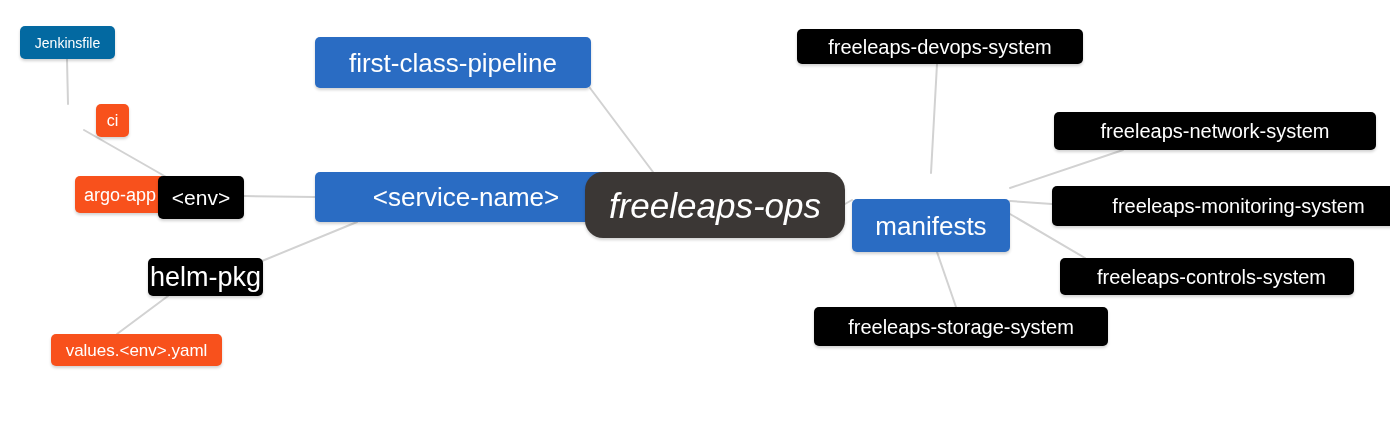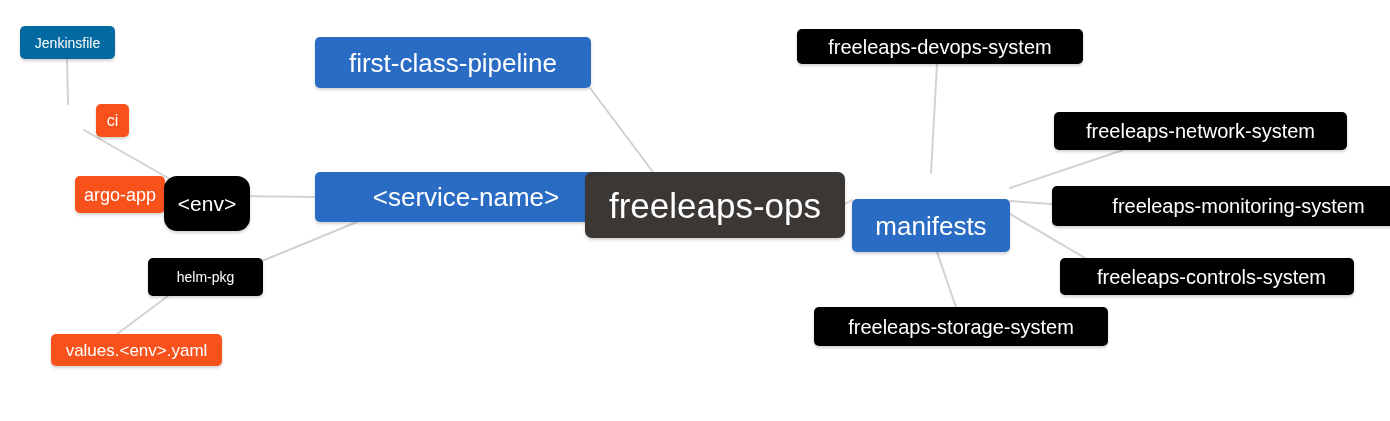--- a/index.html
+++ b/index.html
@@ -29,21 +29,21 @@
     justify-content: center;
     box-sizing: border-box;
     color: #ffffff;
     white-space: nowrap;
     border-radius: 5px;
     box-shadow: 0 2px 3px rgba(0,0,0,0.18);
     cursor: pointer;
     user-select: none;
     line-height: 1;
   }
-  .c-dark   { background: #3b3735; border-radius: 7px; }
+  .c-dark   { background: #3b3735; border-radius: 18px; font-style: italic; }
   .c-blue   { background: #2a6cc3; }
   .c-green  { background: #000000; }
   .c-red    { background: #f8511c; margin-left: 44px; }
   .c-orange { background: #0369a1; }
 </style>
 </head>
 <body>
 
 <div class="canvas">
 
@@ -63,37 +63,37 @@
     <line x1="1010" y1="214" x2="1085" y2="258"></line>
     <line x1="928" y1="226" x2="956" y2="307"></line>
   </svg>
 
   <div class="node c-orange" style="left:20px;  top:26px;  width:95px;  height:33px; font-size:14px;">Jenkinsfile</div>
 
   <div class="node c-red" style="left:52px;  top:104px; width:33px;  height:33px; font-size:16px;">ci</div>
 
   <div class="node c-red" style="left:31px;  top:176px; width:90px;  height:37px; font-size:18px;">argo-app</div>
 
-  <div class="node c-green" style="left:164px; top:176px; width:86px;  height:55px; font-size:21px;border-radius:13px;">&lt;env&gt;</div>
+  <div class="node c-green" style="left:158px; top:176px; width:86px;  height:43px; font-size:21px;">&lt;env&gt;</div>
 
-  <div class="node c-green" style="left:148px; top:258px; width:115px; height:38px; font-size:14px;">helm-pkg</div>
+  <div class="node c-green" style="left:148px; top:258px; width:115px; height:38px; font-size:27px;">helm-pkg</div>
 
   <div class="node c-red" style="left:7px;   top:334px; width:171px; height:32px; font-size:17px;">values.&lt;env&gt;.yaml</div>
 
   <div class="node c-blue" style="left:315px; top:37px;  width:276px; height:51px; font-size:26px;">first-class-pipeline</div>
 
   <div class="node c-blue" style="left:315px; top:172px; width:302px; height:50px; font-size:26px;">&lt;service-name&gt;</div>
 
   <div class="node c-dark" style="left:585px; top:172px; width:260px; height:66px; font-size:35px;">freeleaps-ops</div>
 
   <div class="node c-blue" style="left:852px; top:173px; width:158px; height:53px; font-size:26px;margin-top:26px;">manifests</div>
 
   <div class="node c-green" style="left:797px; top:29px;  width:286px; height:35px; font-size:20px;">freeleaps-devops-system</div>
 
-  <div class="node c-green" style="left:1054px; top:112px; width:293px; height:38px; font-size:20px;">freeleaps-network-system</div>
+  <div class="node c-green" style="left:1054px; top:112px; width:322px; height:38px; font-size:20px;">freeleaps-network-system</div>
 
   <div class="node c-green" style="left:1052px; top:186px; width:373px; height:40px; font-size:20px;">freeleaps-monitoring-system</div>
 
   <div class="node c-green" style="left:1060px; top:258px; width:294px; height:37px; font-size:20px;padding-left:9px;">freeleaps-controls-system</div>
 
   <div class="node c-green" style="left:814px; top:307px; width:294px; height:39px; font-size:20px;">freeleaps-storage-system</div>
 
 </div>
 
 </body></html>

